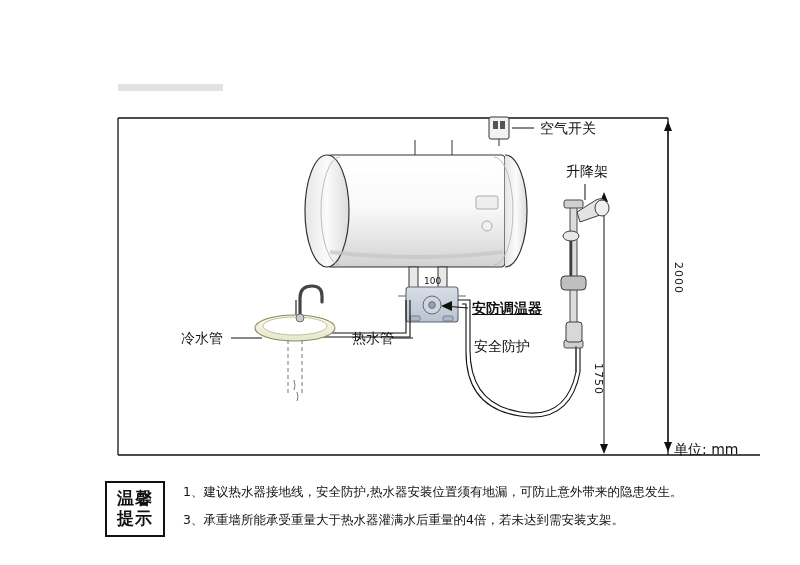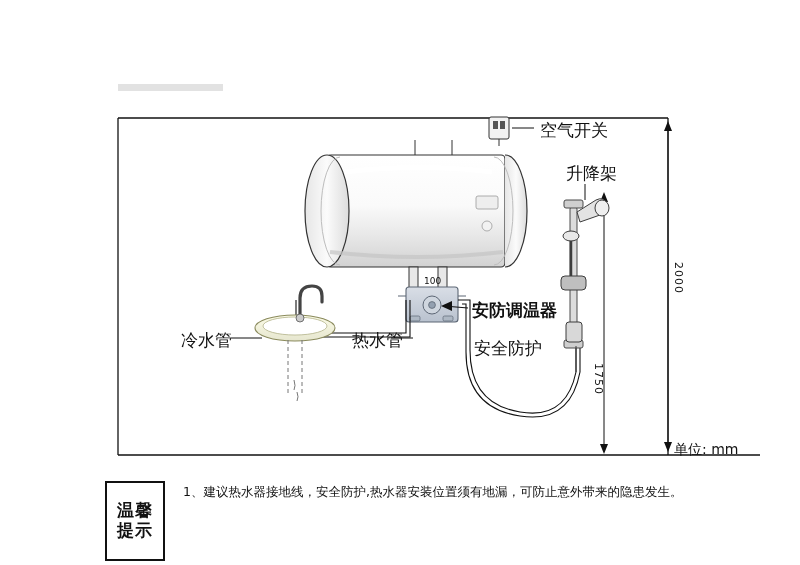--- a/index.html
+++ b/index.html
@@ -26,42 +26,42 @@
   }
   .title-rule {
     position: absolute;
     left: 118px; top: 84px;
     width: 105px; height: 7px;
     background: #e2e2e2;
   }
   .svgwrap { position: absolute; left: 0; top: 0; }
   .lbl {
     position: absolute;
-    font-size: 17px;
+    font-size: 14px;
     color: #111;
     white-space: nowrap;
     line-height: 1.2;
   }
   .lbl-bold { font-weight: bold; }
   .lbl-vert {
     writing-mode: vertical-rl;
     text-orientation: mixed;
     letter-spacing: 1px;
   }
   .lbl-small { font-size: 11px; }
   .unit {
     position: absolute;
     font-size: 14px;
     color: #111;
     white-space: nowrap;
   }
   .tipbox {
     position: absolute;
     left: 105px; top: 481px;
-    width: 60px; height: 80px;
+    width: 60px; height: 56px;
     border: 2px solid #111;
     display: flex;
     flex-direction: column;
     align-items: center;
     justify-content: center;
     color: #111;
     font-weight: bold;
     font-size: 17px;
     line-height: 1.15;
     letter-spacing: 1px;
@@ -246,34 +246,35 @@
 
     <line x1="231" y1="338" x2="262" y2="338" stroke="#111" stroke-width="1"></line>
 
     <line x1="391" y1="338" x2="413" y2="338" stroke="#111" stroke-width="1"></line>
 
     <line x1="466" y1="346" x2="466" y2="346" stroke="#111" stroke-width="1"></line>
   </svg>
 
   <div class="lbl" style="left:540px; top:120px;">空气开关</div>
   <div class="lbl" style="left:566px; top:163px;">升降架</div>
-  <div class="lbl lbl-bold" style="left:472px; top:300px;">安防调温器</div>
+  <div class="lbl lbl-bold" style="left:472px; top:300px;text-decoration:underline;">安防调温器</div>
   <div class="lbl" style="left:181px; top:330px;">冷水管</div>
   <div class="lbl" style="left:352px; top:330px;">热水管</div>
   <div class="lbl" style="left:474px; top:338px;">安全防护</div>
 
   <div class="lbl lbl-vert lbl-small" style="left:672px; top:262px;">2000</div>
   <div class="lbl lbl-vert lbl-small" style="left:592px; top:363px;">1750</div>
 
   <div class="num100" style="left:424px; top:276px;">100</div>
 
   <div class="unit" style="left:674px; top:441px;">单位: mm</div>
 
   <div class="tipbox">
     <span>温馨</span>
     <span>提示</span>
   </div>
 
   <div class="notes">
     <div>1、建议热水器接地线，安全防护,热水器安装位置须有地漏，可防止意外带来的隐患发生。</div>
+    <div>3、承重墙所能承受重量大于热水器灌满水后重量的4倍，若未达到需安装支架。</div>
   </div>
 
 </div>
 
 </body></html>

